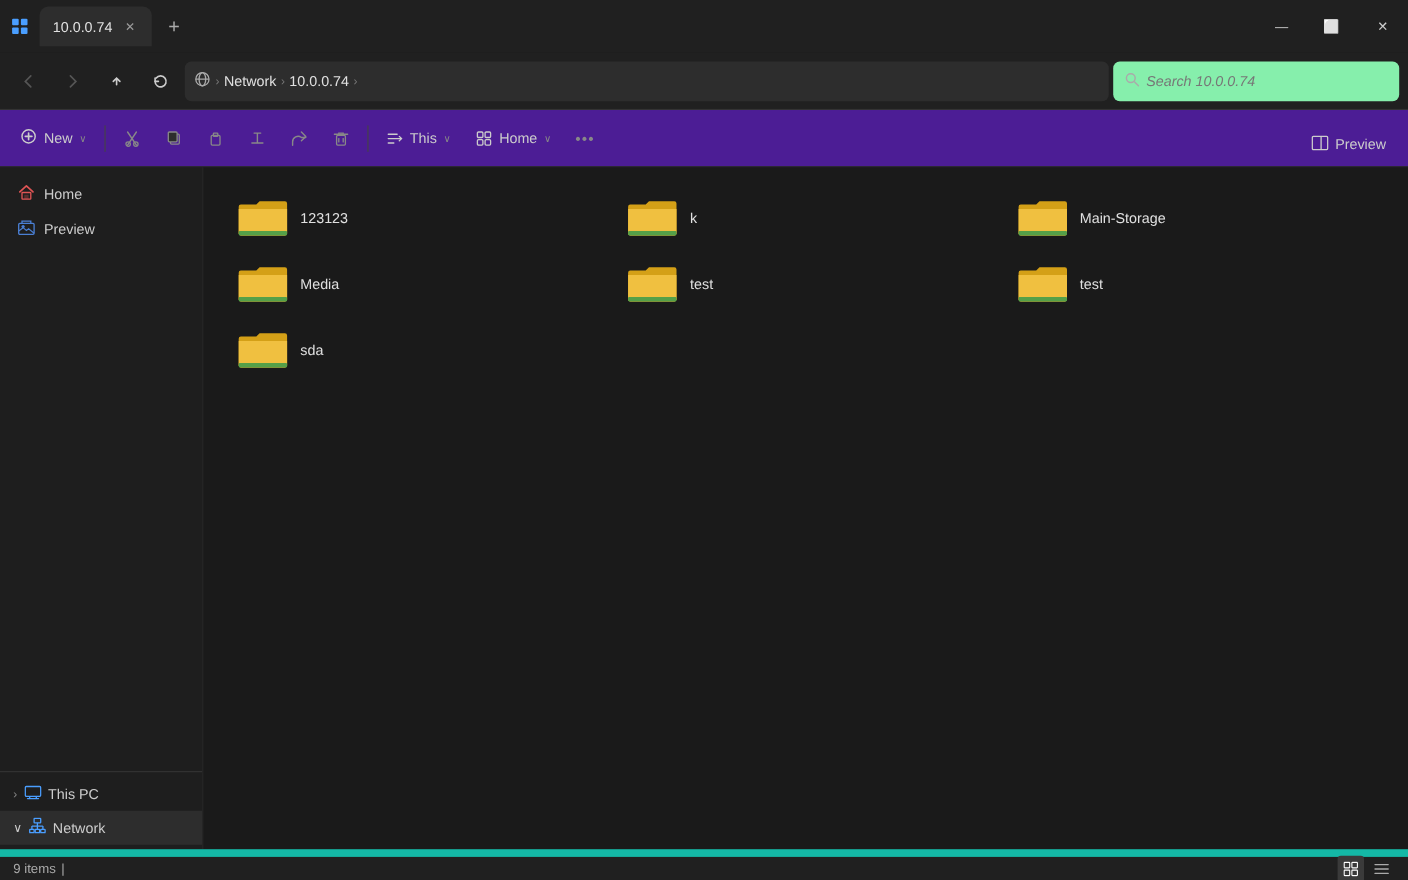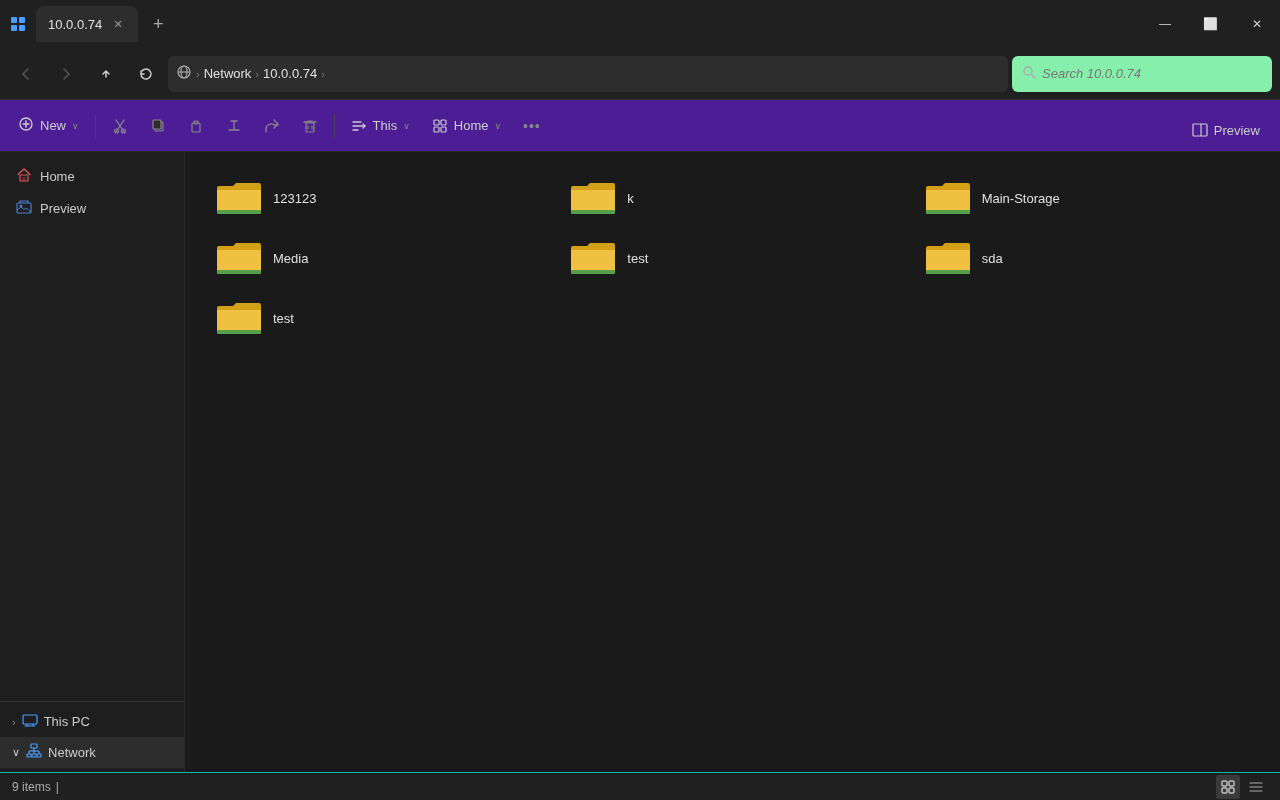--- a/index.html
+++ b/index.html
@@ -281,21 +281,21 @@
     
     .folder-svg {
       width: 48px;
       height: 40px;
     }
 
     
     .status-bar {
       height: 28px;
       background: #202020;
-      border-top: 1px solid #14b8a6;
+      border-top: 7px solid #14b8a6;
       display: flex;
       align-items: center;
       padding: 0 12px;
       font-size: 12px;
       color: #aaa;
       gap: 5px;
       flex-shrink: 0;
     }
     .status-bar-right {
       margin-left: auto;
@@ -593,32 +593,32 @@
     </div>
 
     <div class="folder-item">
       <div class="folder-icon">
         <svg class="folder-svg" viewBox="0 0 48 40" xmlns="http://www.w3.org/2000/svg">
           <path d="M2 10 Q2 8 4 8 L18 8 L21 5 L44 5 Q46 5 46 7 L46 34 Q46 36 44 36 L4 36 Q2 36 2 34 Z" fill="#d4a017"></path>
           <path d="M2 12 L46 12 L46 34 Q46 36 44 36 L4 36 Q2 36 2 34 Z" fill="#f0c040"></path>
           <rect x="2" y="32" width="44" height="4" rx="1" fill="#3a9a4a" opacity="0.85"></rect>
         </svg>
       </div>
-      <span>sda</span>
+      <span>test</span>
     </div>
 
     <div class="folder-item">
       <div class="folder-icon">
         <svg class="folder-svg" viewBox="0 0 48 40" xmlns="http://www.w3.org/2000/svg">
           <path d="M2 10 Q2 8 4 8 L18 8 L21 5 L44 5 Q46 5 46 7 L46 34 Q46 36 44 36 L4 36 Q2 36 2 34 Z" fill="#d4a017"></path>
           <path d="M2 12 L46 12 L46 34 Q46 36 44 36 L4 36 Q2 36 2 34 Z" fill="#f0c040"></path>
           <rect x="2" y="32" width="44" height="4" rx="1" fill="#3a9a4a" opacity="0.85"></rect>
         </svg>
       </div>
-      <span>test</span>
+      <span>sda</span>
     </div>
 
 
   </div>
 </div>
 
 <div class="status-bar">
   <span>9 items</span>
   <span>|</span>
   <div class="status-bar-right">

